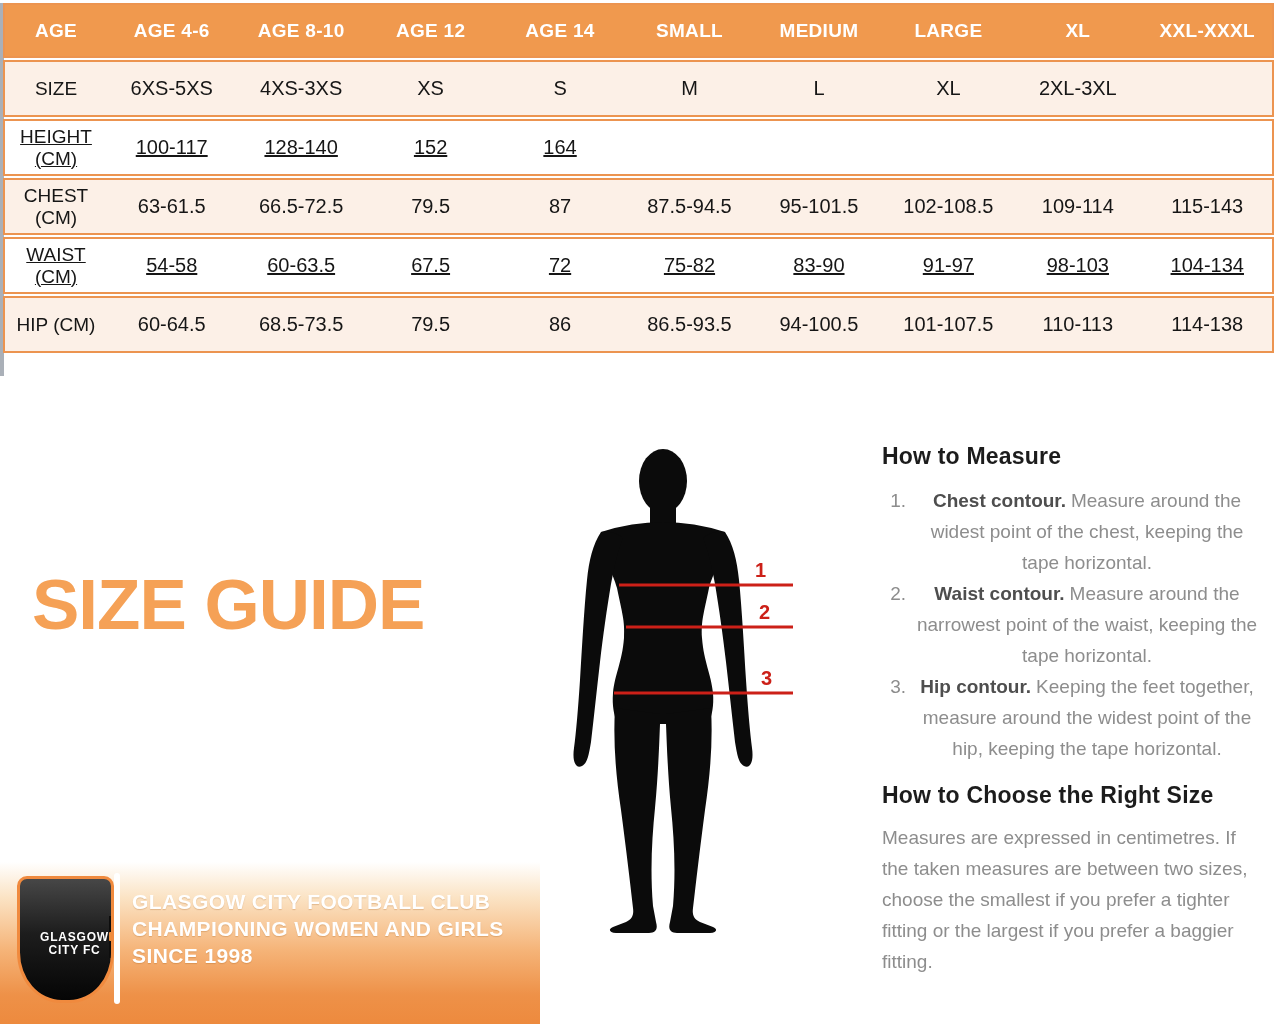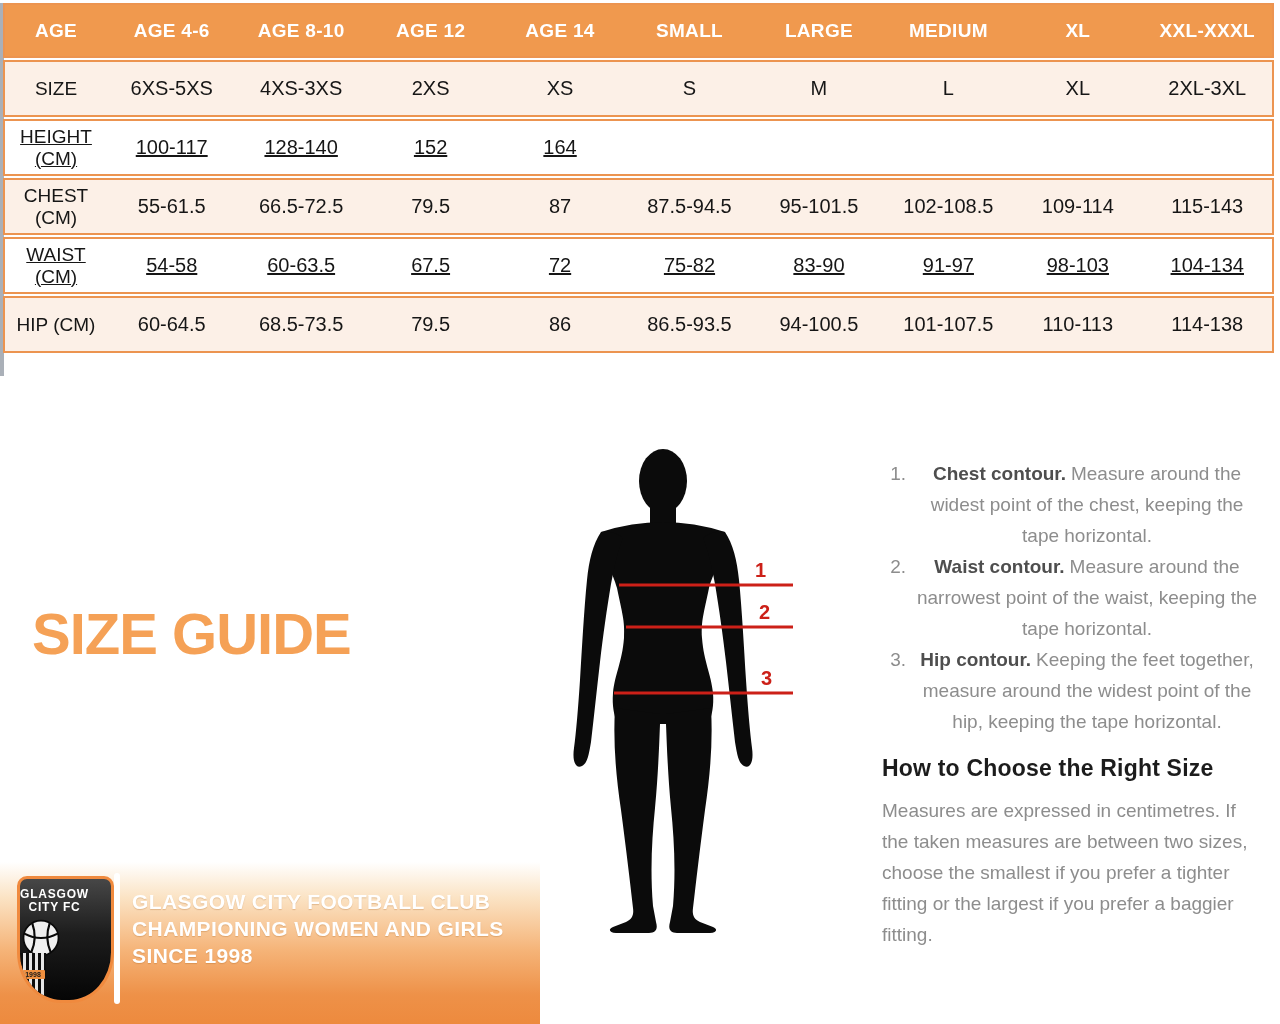--- a/index.html
+++ b/index.html
@@ -18,22 +18,22 @@
   .t-row > div { display:flex; align-items:center; justify-content:center;
                  text-align:center; line-height:1.12; padding:2px 3px; }
   .t-head { background:#f0994e; height:55px; }
   .t-head > div { color:#fff; font-weight:bold; font-size:19px; letter-spacing:.3px; }
   .t-body { height:57px; font-size:20px; color:#161616; }
   .r-peach { background:#fcf0e7; }
   .r-white { background:#ffffff;text-decoration:underline; }
   .tl { font-size:19px; }
 
   
-  .size-guide-title { position:absolute; left:32px; top:564px; font-size:58px;
-      font-weight:800; letter-spacing:-1px; color:#f5a156;margin-top:36px; }
+  .size-guide-title { position:absolute; left:32px; top:564px; font-size:71px;
+      font-weight:800; letter-spacing:-1px; color:#f5a156; }
 
   
   .figure-svg { position:absolute; left:563px; top:448px; }
 
   
   .right-col { position:absolute; left:882px; top:443px; width:380px; }
   .right-col h2 { font-size:23px; font-weight:700; color:#1c1c1c; letter-spacing:.2px; }
   .measure-list { list-style:none; margin:15px 0 0 0; }
   .measure-list li { display:flex; }
   .li-num { width:30px; min-width:30px; text-align:right; color:#8d8d8d;
@@ -42,21 +42,21 @@
   .li-text b { color:#4e4e4e; font-weight:700; margin-right:5px; }
   .choose-heading { margin-top:18px; }
   .choose-text { margin-top:13px; font-size:19px; line-height:31px; color:#8d8d8d; }
 
   
   .banner { position:absolute; left:0; top:862px; width:540px; height:162px;
       background:linear-gradient(180deg,#ffffff 0%,#fbe3c4 22%,#f5b377 55%,#ee9148 82%,#ed8a3e 100%); }
   .crest { position:absolute; left:17px; top:14px; width:97px; height:127px;
       background:linear-gradient(180deg,#474747 0%,#1d1d1d 45%,#050505 100%);
       border:3px solid #f08a3e; border-radius:10px 10px 46% 46% / 10px 10px 40% 40%;
-      display:flex; flex-direction:column; align-items:flex-start; overflow:hidden; }
+      display:flex; align-items:center; overflow:hidden;padding-left:20px; }
   .crest-name { margin-top:9px; color:#fff; font-weight:800; font-size:12px;
       letter-spacing:.8px; line-height:13px; text-align:center; }
   .crest-ball { margin-top:3px; }
   .crest-column { width:26px; height:42px; margin-top:-6px;
       background:repeating-linear-gradient(90deg,#0d0d0d 0 3px,#e6e6e6 3px 6px);
       display:flex; align-items:center; justify-content:center; }
   .crest-year { width:24px; background:#ef8f3f; color:#1a1a1a; font-size:7px;
       font-weight:bold; text-align:center; line-height:9px; border-radius:1px; }
   .divider { position:absolute; left:114px; top:11px; width:6px; height:131px;
       background:#fff; border-radius:3px; }
@@ -72,31 +72,30 @@
   <div class="scroll-strip"></div>
 
   <div class="size-table">
     <div class="t-row t-head">
       <div>AGE</div>
       <div>AGE 4-6</div>
       <div>AGE 8-10</div>
       <div>AGE 12</div>
       <div>AGE 14</div>
       <div>SMALL</div>
+      <div>MEDIUM</div>
       <div>LARGE</div>
-      <div>MEDIUM</div>
       <div>XL</div>
       <div>XXL-XXXL</div>
     </div>
 
     <div class="t-row t-body r-peach">
       <div class="tl">SIZE</div>
       <div class="td">6XS-5XS</div>
       <div class="td">4XS-3XS</div>
-      <div class="td">2XS</div>
       <div class="td">XS</div>
       <div class="td">S</div>
       <div class="td">M</div>
       <div class="td">L</div>
       <div class="td">XL</div>
       <div class="td">2XL-3XL</div>
     </div>
 
     <div class="t-row t-body r-white">
       <div class="tl">HEIGHT (CM)</div>
@@ -106,21 +105,21 @@
       <div class="td">164</div>
       <div class="td"></div>
       <div class="td"></div>
       <div class="td"></div>
       <div class="td"></div>
       <div class="td"></div>
     </div>
 
     <div class="t-row t-body r-peach">
       <div class="tl">CHEST (CM)</div>
-      <div class="td">55-61.5</div>
+      <div class="td">63-61.5</div>
       <div class="td">66.5-72.5</div>
       <div class="td">79.5</div>
       <div class="td">87</div>
       <div class="td">87.5-94.5</div>
       <div class="td">95-101.5</div>
       <div class="td">102-108.5</div>
       <div class="td">109-114</div>
       <div class="td">115-143</div>
     </div>
 
@@ -180,20 +179,21 @@
       <line x1="51" y1="245" x2="230" y2="245"></line>
     </g>
     <g fill="#cc2018" font-size="20" font-weight="bold" font-family="Liberation Sans, sans-serif">
       <text x="192" y="129">1</text>
       <text x="196" y="171">2</text>
       <text x="198" y="237">3</text>
     </g>
   </svg>
 
   <section class="right-col">
+    <h2>How to Measure</h2>
     <ol class="measure-list">
       <li>
         <span class="li-num">1.</span>
         <div class="li-text"><b>Chest contour.</b><span>Measure around the widest point of the chest, keeping the tape horizontal.</span></div>
       </li>
       <li>
         <span class="li-num">2.</span>
         <div class="li-text"><b>Waist contour.</b><span>Measure around the narrowest point of the waist, keeping the tape horizontal.</span></div>
       </li>
       <li>

